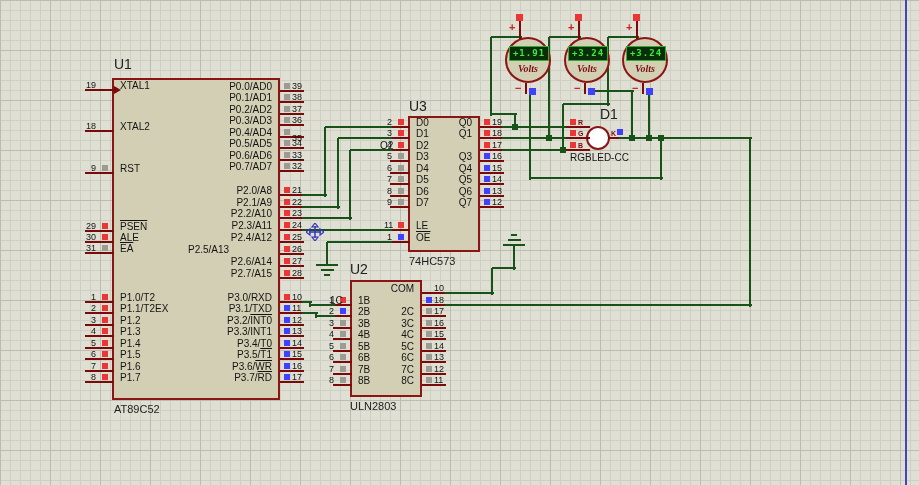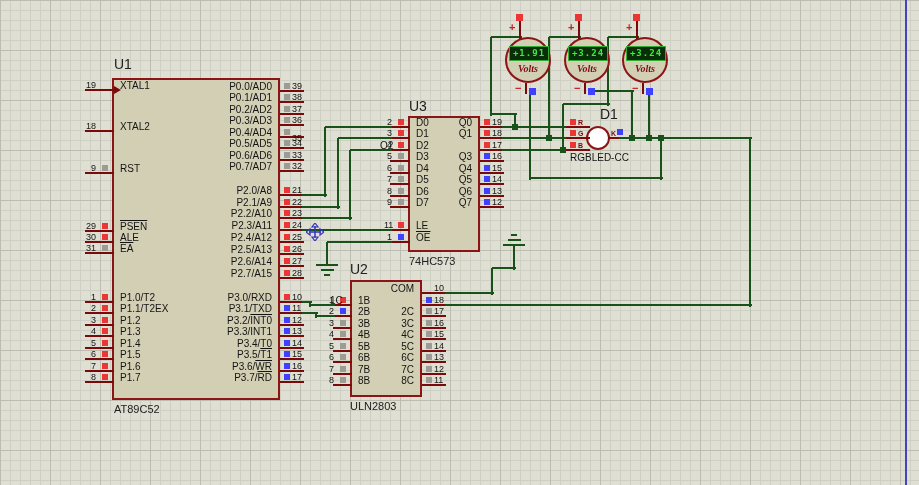--- a/index.html
+++ b/index.html
@@ -146,21 +146,21 @@
     <div class="abs num" style="left: 292px; top: 220px;">24</div>
     <div class="abs sq" style="left: 284px; top: 222px; width: 6px; height: 6px; background: rgb(236, 53, 53);"></div>
     <div class="abs plabel" style="left: 188px; top: 220px; width: 84px; text-align: right;">P2.3/A11</div>
     <div class="abs pinline" style="left: 280px; top: 241px; width: 24px; height: 2px;"></div>
     <div class="abs num" style="left: 292px; top: 232px;">25</div>
     <div class="abs sq" style="left: 284px; top: 234px; width: 6px; height: 6px; background: rgb(236, 53, 53);"></div>
     <div class="abs plabel" style="left: 188px; top: 232px; width: 84px; text-align: right;">P2.4/A12</div>
     <div class="abs pinline" style="left: 280px; top: 253px; width: 24px; height: 2px;"></div>
     <div class="abs num" style="left: 292px; top: 244px;">26</div>
     <div class="abs sq" style="left: 284px; top: 246px; width: 6px; height: 6px; background: rgb(236, 53, 53);"></div>
-    <div class="abs plabel" style="left: 188px; top: 244px; width: 84px; text-align: right;">P2.5/A13</div>
+    <div class="abs plabel" style="left: 188px; top: 244px; width: 84px; text-align: left;">P2.5/A13</div>
     <div class="abs pinline" style="left: 280px; top: 265px; width: 24px; height: 2px;"></div>
     <div class="abs num" style="left: 292px; top: 256px;">27</div>
     <div class="abs sq" style="left: 284px; top: 258px; width: 6px; height: 6px; background: rgb(236, 53, 53);"></div>
     <div class="abs plabel" style="left: 188px; top: 256px; width: 84px; text-align: right;">P2.6/A14</div>
     <div class="abs pinline" style="left: 280px; top: 277px; width: 24px; height: 2px;"></div>
     <div class="abs num" style="left: 292px; top: 268px;">28</div>
     <div class="abs sq" style="left: 284px; top: 270px; width: 6px; height: 6px; background: rgb(236, 53, 53);"></div>
     <div class="abs plabel" style="left: 188px; top: 268px; width: 84px; text-align: right;">P2.7/A15</div>
     <div class="abs pinline" style="left: 280px; top: 301px; width: 24px; height: 2px;"></div>
     <div class="abs num" style="left: 292px; top: 292px;">10</div>

